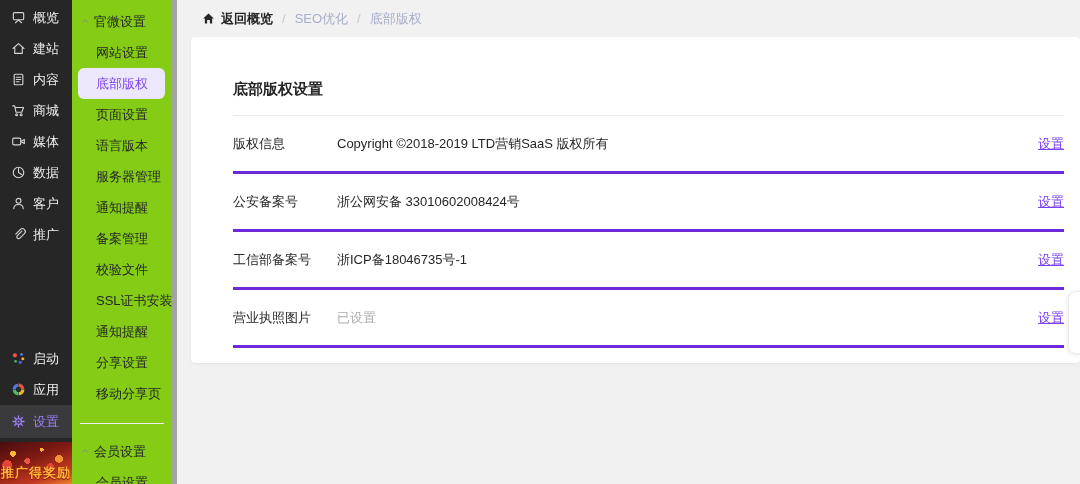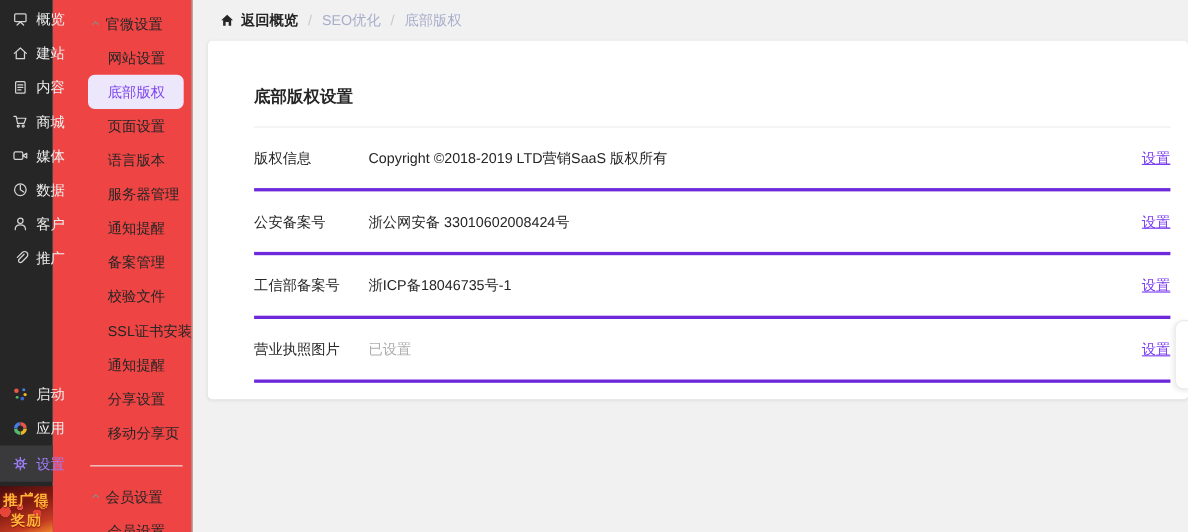--- a/index.html
+++ b/index.html
@@ -2,42 +2,42 @@
 <html><head>
 <meta charset="utf-8">
 <style>
   html,body{margin:0;padding:0;background:#fff;}
   .app{
     position:relative;width:1080px;height:484px;overflow:hidden;
     font-family:"Liberation Sans","DejaVu Sans",sans-serif;
     display:flex;background:#f1f1f2;
   }
   
-  .nav-rail{width:48px;background:#262626;flex-shrink:0;position:relative;z-index:3;}
+  .nav-rail{width:72px;background:#262626;flex-shrink:0;position:relative;z-index:3;}
   .rail-top{padding-top:2px;}
   .rail-item{height:31px;display:flex;align-items:center;padding-left:11px;gap:7px;
     font-size:13px;color:#ededed;cursor:pointer;white-space:nowrap;}
   .rail-item .ric{width:15px;height:15px;display:inline-flex;align-items:center;justify-content:center;flex-shrink:0;}
   .rail-bottom{position:absolute;left:0;right:0;bottom:46px;}
   .rail-item.active{background:#3a3a3c;color:#9d7df8;height:33px;}
   .promo{position:absolute;left:0;right:0;bottom:0;height:42px;overflow:hidden;
     background:
       radial-gradient(circle 3px at 18% 28%, #f7b733 98%, transparent),
       radial-gradient(circle 2px at 58% 18%, #f7b733 98%, transparent),
       radial-gradient(circle 4px at 82% 40%, #f09030 98%, transparent),
       radial-gradient(circle 3px at 38% 45%, #e8564a 98%, transparent),
       radial-gradient(circle 5px at 10% 55%, #e8453a 98%, transparent),
       radial-gradient(circle 4px at 70% 60%, #e8453a 98%, transparent),
       linear-gradient(160deg,#4a0d10 0%,#7e1a12 40%,#c33a22 78%,#f0862c 100%);}
   .promo-text{position:absolute;bottom:2px;left:0;right:0;text-align:center;
     font-size:13px;font-weight:700;color:#ffb43a;letter-spacing:1px;
     text-shadow:0 1px 0 #8e1608,0 0 3px #a52a0d;}
   
-  .subnav{width:100px;background:#ef4444;border-right:1px solid #a3a3a3;flex-shrink:0;
-    padding-top:6px;font-size:13px;color:#262626;position:relative;z-index:2;padding-left:26px;}
+  .subnav{width:100px;background:#84cc16;border-right:5px solid #a3a3a3;flex-shrink:0;
+    padding-top:6px;font-size:13px;color:#262626;position:relative;z-index:2;}
   .subnav-header{height:31px;display:flex;align-items:center;gap:4px;padding-left:8px;font-size:13px;color:#262626;cursor:pointer;}
   .subnav-item{height:31px;display:flex;align-items:center;padding-left:24px;cursor:pointer;white-space:nowrap;}
   .subnav-item.active{background:#ede7fc;color:#7c45ee;border-radius:6px;
     margin:0 7px 0 6px;padding-left:18px;}
   .subnav-divider{border:none;border-top:1px solid #eeeeee;margin:14px 8px 12px 8px;}
   
   .main{flex:1;min-width:0;display:flex;flex-direction:column;background:#f1f1f2;position:relative;}
   .breadcrumb{height:37px;display:flex;align-items:center;gap:9px;padding-left:25px;font-size:13px;flex-shrink:0;}
   .crumb-home{display:inline-flex;align-items:center;}
   .crumb-back{font-weight:700;color:#262626;margin-left:-3px;cursor:pointer;}

